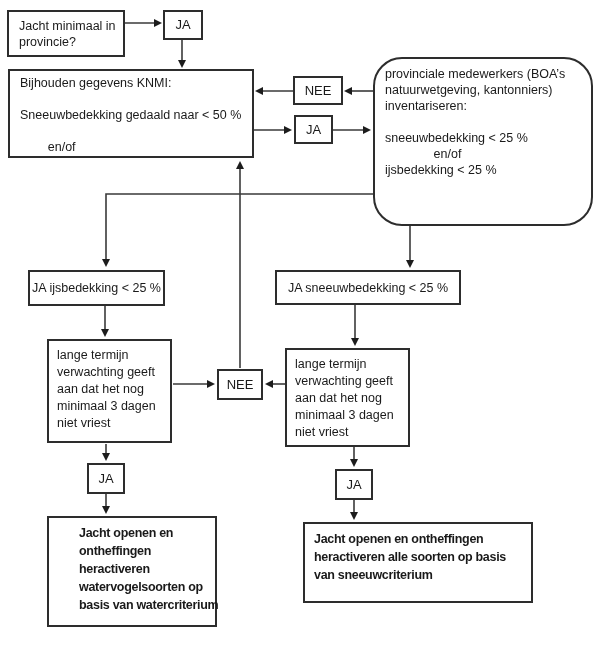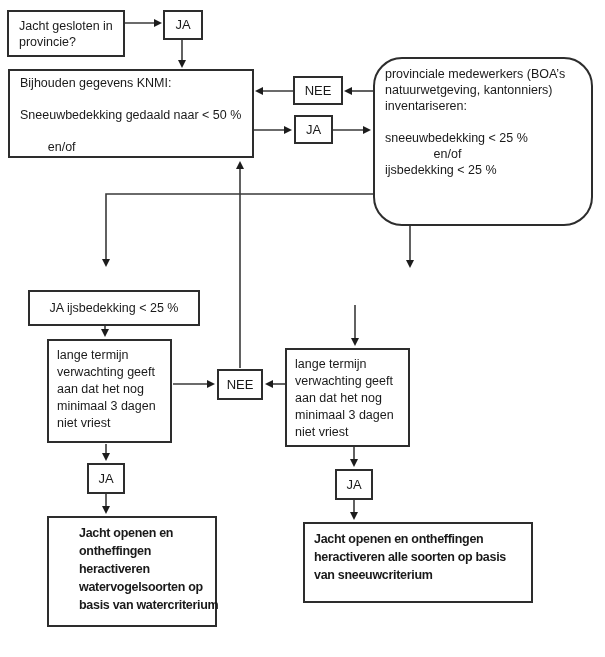--- a/index.html
+++ b/index.html
@@ -78,21 +78,21 @@
     <path class="line" d="M355,305 V344" marker-end="url(#arrow)"></path>
     <path class="line" d="M173,384 H213" marker-end="url(#arrow)"></path>
     <path class="line" d="M285,384 H267" marker-end="url(#arrow)"></path>
     <path class="line" d="M240,368 V163" marker-end="url(#arrow)"></path>
     <path class="line" d="M106,444 V459" marker-end="url(#arrow)"></path>
     <path class="line" d="M106,494 V512" marker-end="url(#arrow)"></path>
     <path class="line" d="M354,447 V465" marker-end="url(#arrow)"></path>
     <path class="line" d="M354,500 V518" marker-end="url(#arrow)"></path>
   </svg>
 
-  <div class="node start pre" style="left:7px; top:10px; width:118px; height:47px;">Jacht gesloten in
+  <div class="node start pre" style="left:7px; top:10px; width:118px; height:47px;">Jacht minimaal in
 provincie?</div>
 
   <div class="node center small-label" style="left:163px; top:10px; width:40px; height:30px;">JA</div>
 
   <div class="node knmi pre" style="left:8px; top:69px; width:246px; height:89px;">Bijhouden gegevens KNMI:
 
 Sneeuwbedekking gedaald naar &lt; 50 %
 
         en/of</div>
 
@@ -101,22 +101,23 @@
   <div class="node center small-label" style="left:294px; top:115px; width:39px; height:29px;">JA</div>
 
   <div class="node prov pre" style="left:373px; top:57px; width:220px; height:169px;border-radius:29px;">provinciale medewerkers (BOA’s
 natuurwetgeving, kantonniers)
 inventariseren:
 
 sneeuwbedekking &lt; 25 %
               en/of
 ijsbedekking &lt; 25 %</div>
 
-  <div class="node center" style="left:28px; top:270px; width:172px; height:36px;margin-top:20px;">JA ijsbedekking &lt; 25 %</div>
+  <div class="node center" style="left:28px; top:270px; width:137px; height:36px;">JA ijsbedekking &lt; 25 %</div>
 
+  <div class="node center" style="left:275px; top:270px; width:186px; height:35px;">JA sneeuwbedekking &lt; 25 %</div>
 
   <div class="node lange pre" style="left:47px; top:339px; width:125px; height:104px;">lange termijn
 verwachting geeft
 aan dat het nog
 minimaal 3 dagen
 niet vriest</div>
 
   <div class="node lange pre" style="left:285px; top:348px; width:125px; height:99px;">lange termijn
 verwachting geeft
 aan dat het nog

